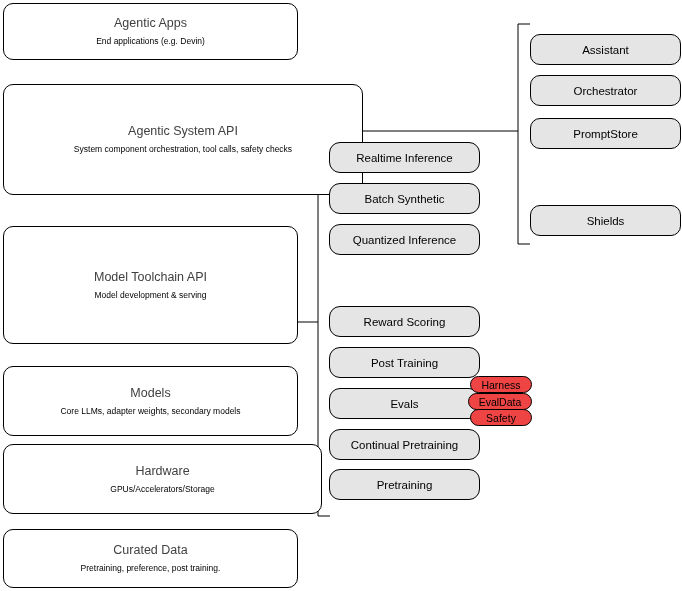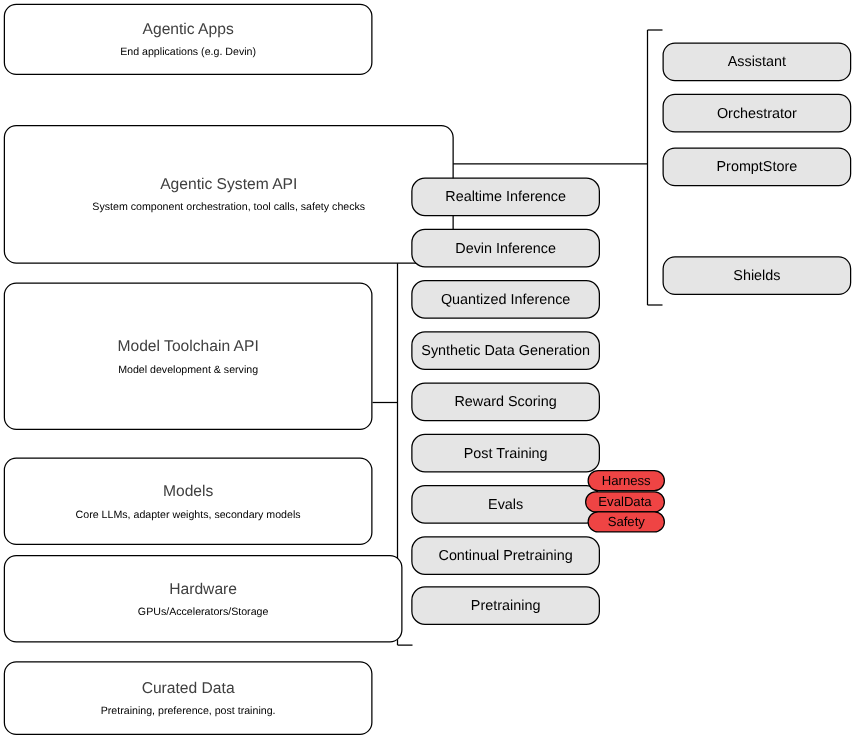--- a/index.html
+++ b/index.html
@@ -99,21 +99,21 @@
     <path d="M318 132 L 318 516" stroke="#000" fill="none" stroke-width="1"></path>
     <path d="M318 132 L 330 132" stroke="#000" fill="none" stroke-width="1"></path>
     <path d="M318 516 L 330 516" stroke="#000" fill="none" stroke-width="1"></path>
   </svg>
 
   <div class="layer-box" style="left:3px; top:3px; width:295px; height:57px;">
     <div class="layer-title">Agentic Apps</div>
     <div class="layer-sub">End applications (e.g. Devin)</div>
   </div>
 
-  <div class="layer-box" style="left:3px; top:84px; width:360px; height:111px;margin-top:16px;">
+  <div class="layer-box" style="left:3px; top:84px; width:360px; height:111px;">
     <div class="layer-title">Agentic System API</div>
     <div class="layer-sub">System component orchestration, tool calls, safety checks</div>
   </div>
 
   <div class="layer-box" style="left:3px; top:226px; width:295px; height:118px;">
     <div class="layer-title">Model Toolchain API</div>
     <div class="layer-sub">Model development &amp; serving</div>
   </div>
 
   <div class="layer-box" style="left:3px; top:366px; width:295px; height:70px;">
@@ -141,27 +141,24 @@
     <span>PromptStore</span>
   </div>
   <div class="pill right-pill" style="left:530px; top:205px;">
     <span>Shields</span>
   </div>
 
   <div class="pill api-pill" style="left:329px; top:142px;">
     <span>Realtime Inference</span>
   </div>
   <div class="pill api-pill" style="left:329px; top:183px;">
-    <span>Devin Inference</span>
+    <span>Batch Synthetic</span>
   </div>
   <div class="pill api-pill" style="left:329px; top:224px;">
     <span>Quantized Inference</span>
-  </div>
-  <div class="pill api-pill" style="left:329px; top:265px;">
-    <span>Synthetic Data Generation</span>
   </div>
   <div class="pill api-pill" style="left:329px; top:306px;">
     <span>Reward Scoring</span>
   </div>
   <div class="pill api-pill" style="left:329px; top:347px;">
     <span>Post Training</span>
   </div>
   <div class="pill api-pill" style="left:329px; top:388px;">
     <span>Evals</span>
   </div>

